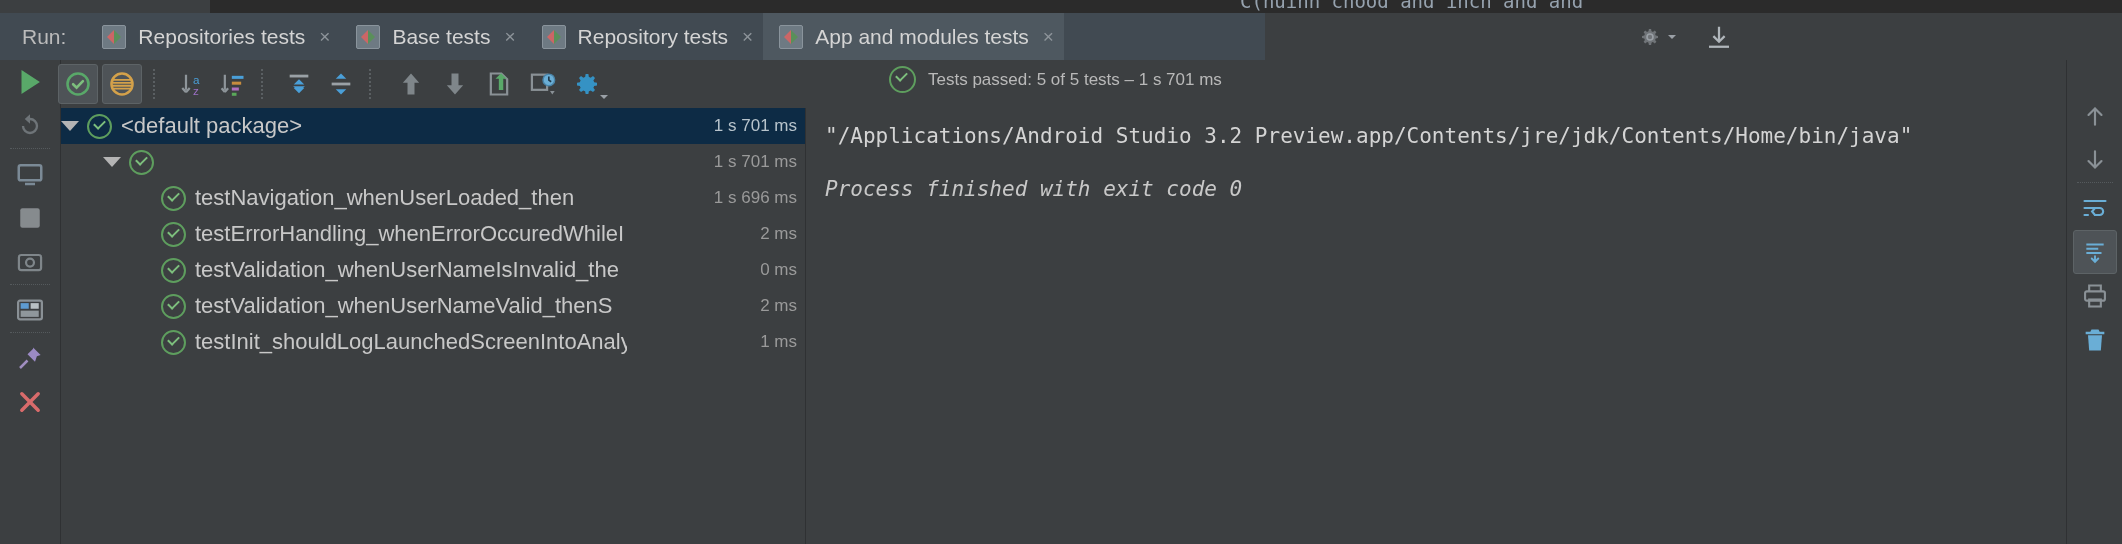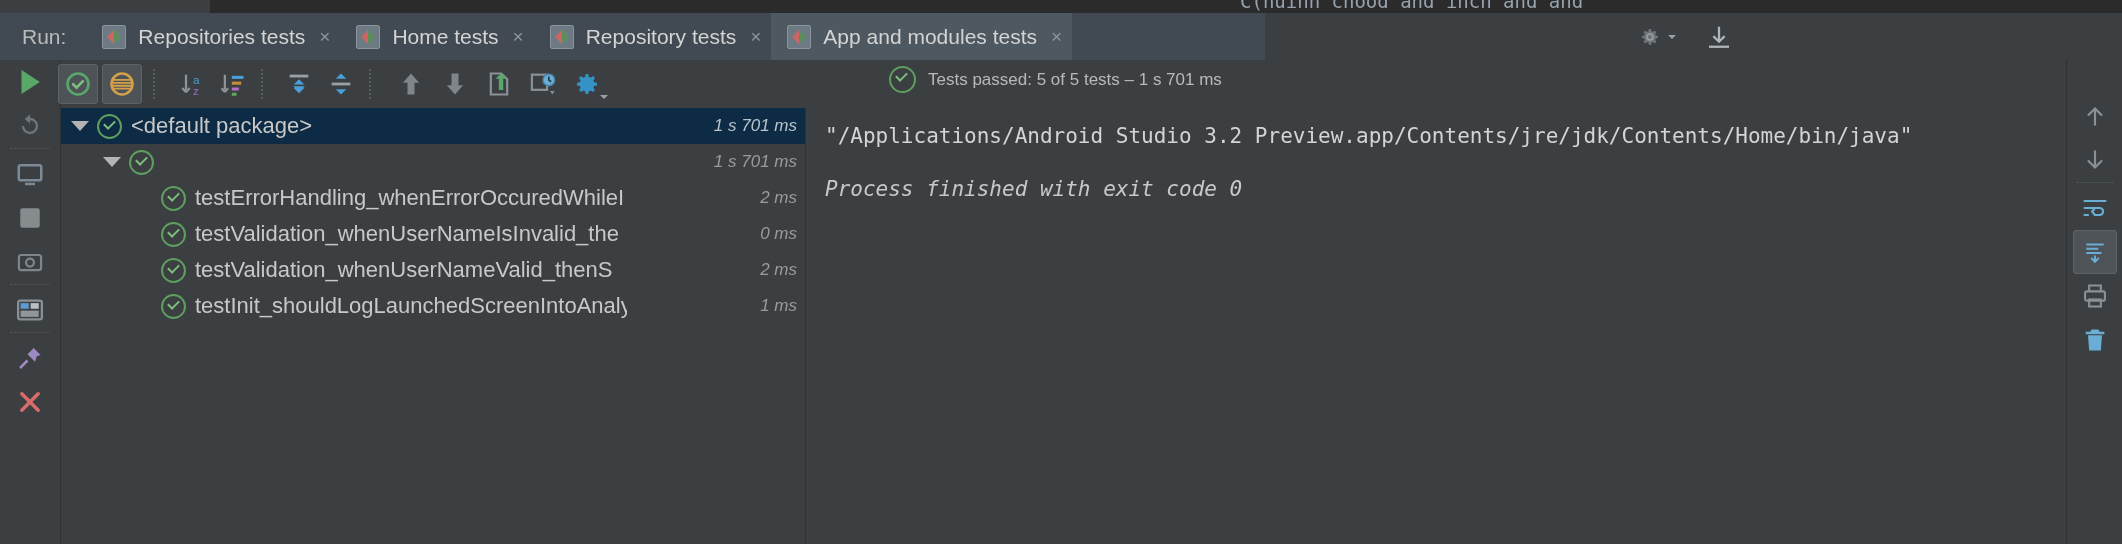--- a/index.html
+++ b/index.html
@@ -151,21 +151,21 @@
     border-left: 2.5px solid #7dbf7d; border-bottom: 2.5px solid #7dbf7d;
     transform: rotate(-45deg);
   }
   .tree-label {
     font-size: 22px; color: #c8c8c8;
     overflow: hidden; text-overflow: clip;
   }
   .tree-time {
     position: absolute; right: 8px;
     font-size: 17px; color: #9a9a9a;
-    background: inherit; padding-left: 6px; font-style: italic;
+    background: inherit; padding-left: 6px;
   }
   .tree-row.selected .tree-time { color: #b8c4cc; }
   .label-clip { overflow: hidden; }
 
   
   .console {
     position: absolute; left: 807px; top: 48px;
     width: 1227px; height: 436px;
     background: #3c3f41;
     padding: 12px 0 0 18px;
@@ -219,21 +219,21 @@
   <div class="run-label">Run:</div>
 
   <div class="tab">
     <div class="tab-icon"></div>
     <span class="tab-label">Repositories tests</span>
     <span class="tab-close">×</span>
   </div>
 
   <div class="tab">
     <div class="tab-icon"></div>
-    <span class="tab-label">Home tests</span>
+    <span class="tab-label">Base tests</span>
     <span class="tab-close">×</span>
   </div>
 
   <div class="tab">
     <div class="tab-icon"></div>
     <span class="tab-label">Repository tests</span>
     <span class="tab-close">×</span>
   </div>
 
   <div class="tab active">
@@ -469,33 +469,39 @@
     </div>
 
     <div class="status">
       <span class="tick"></span>
       <span>Tests passed: 5 of 5 tests – 1 s 701 ms</span>
     </div>
   </div>
 
   <div class="tree-pane">
 
-    <div class="tree-row selected" style="padding-left:10px">
+    <div class="tree-row selected" style="">
       <span class="twisty"></span>
       <span class="tick"></span>
       <span class="tree-label">&lt;default package&gt;</span>
       <span class="tree-time">1 s 701 ms</span>
     </div>
 
     <div class="tree-row" style="padding-left:42px">
       <span class="twisty"></span>
       <span class="tick"></span>
       <span class="tree-time">1 s 701 ms</span>
     </div>
 
+    <div class="tree-row" style="padding-left:74px">
+      <span class="twisty hidden"></span>
+      <span class="tick"></span>
+      <span class="tree-label label-clip" style="max-width:392px">testNavigation_whenUserLoaded_then</span>
+      <span class="tree-time">1 s 696 ms</span>
+    </div>
 
     <div class="tree-row" style="padding-left:74px">
       <span class="twisty hidden"></span>
       <span class="tick"></span>
       <span class="tree-label label-clip" style="max-width:430px">testErrorHandling_whenErrorOccuredWhileI</span>
       <span class="tree-time">2 ms</span>
     </div>
 
     <div class="tree-row" style="padding-left:74px">
       <span class="twisty hidden"></span>

